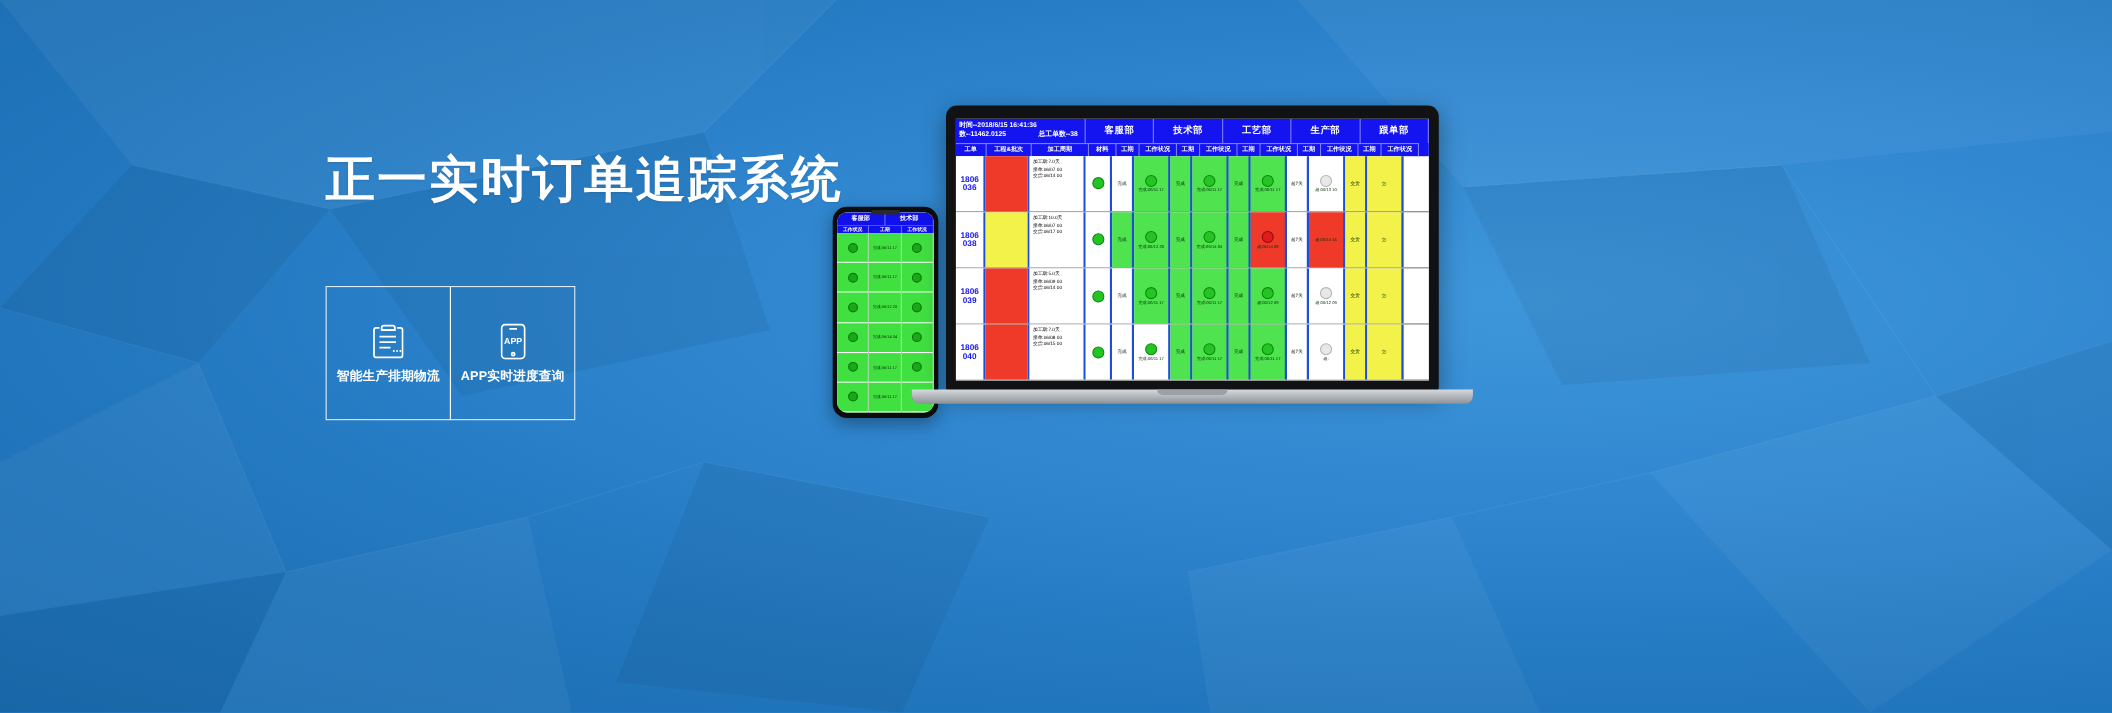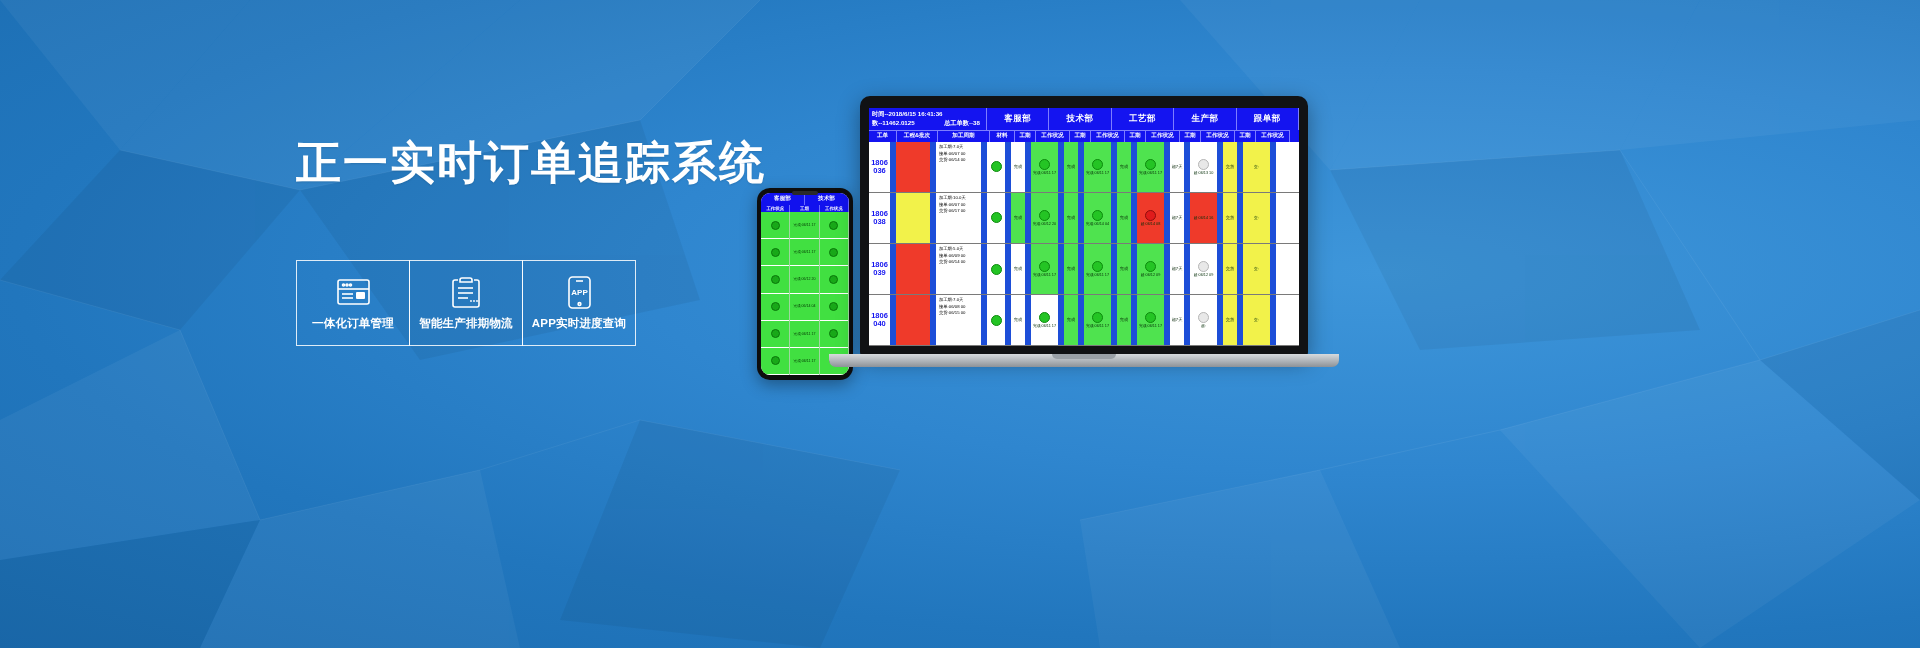--- a/index.html
+++ b/index.html
@@ -23,21 +23,21 @@
   .headline{
     color:#ffffff;font-weight:bold;letter-spacing:2px;line-height:1.22;
     font-size:45px;text-shadow:0 1px 2px rgba(0,0,0,.12);
     white-space:nowrap;
   }
 
   .features{position:absolute;left:296px;top:260px;display:flex;}
   .feature{
     width:110px;height:84px;border:1px solid rgba(255,255,255,.85);
     display:flex;flex-direction:column;align-items:center;justify-content:center;
-    gap:7px;padding:0 1px;
+    gap:7px;padding:18px 1px;
   }
   .feature + .feature{margin-left:-1px;}
   .feature .ficon{height:34px;display:flex;align-items:center;justify-content:center;}
   .feature .flabel{
     color:#ffffff;font-size:11.5px;font-weight:bold;white-space:nowrap;letter-spacing:.2px;
   }
   .ficon svg{display:block;}
 
   
   .devices{position:absolute;left:735px;top:96px;width:640px;height:330px;}
@@ -113,21 +113,21 @@
   }
   .c-wo{width:27px;}
   .c-proj{width:40px;}
   .c-cycle{width:51px;}
   .c-mat{width:24px;}
   .c-term{width:20px;}
   .c-stat{width:33px;}
 
   .rows{flex:1;display:flex;flex-direction:column;}
   .row{flex:1;display:flex;border-bottom:1px solid #7a7a7a;}
-  .row > div{border-right:6px solid #1d4ed8;box-sizing:border-box;position:relative;}
+  .row > div{border-right:2px solid #1d4ed8;box-sizing:border-box;position:relative;}
   .cell-wo{
     width:27px;display:flex;align-items:center;justify-content:center;
     color:#1414f0;font-weight:bold;font-size:7.5px;line-height:1.1;text-align:center;
     background:#ffffff;
   }
   .cell-proj{width:40px;}
   .cell-proj .bar{position:absolute;inset:0;}
   .cell-proj .txt{
     position:relative;color:#8a1a1a;font-size:3.6px;text-align:center;
     line-height:1.5;padding-top:5px;opacity:.55;
@@ -185,35 +185,20 @@
       </g>
     </svg>
   </div>
 
   <div class="copy">
     <div class="headline">正一实时订单追踪系统</div>
   </div>
 
   <div class="features">
 
-    <div class="feature">
-      <span class="ficon">
-        <svg width="33" height="26" viewBox="0 0 33 26" fill="none" stroke="#ffffff" stroke-width="1.6">
-          <rect x="1" y="1" width="31" height="24" rx="2"></rect>
-          <circle cx="6.5" cy="6" r="1"></circle>
-            <circle cx="10" cy="6" r="1"></circle>
-            <circle cx="13.5" cy="6" r="1"></circle>
-          <line x1="1" y1="10" x2="32" y2="10"></line>
-          <rect x="19" y="13" width="9" height="7" rx="1" fill="#ffffff" stroke="none"></rect>
-          <line x1="5" y1="15" x2="16" y2="15"></line>
-          <line x1="5" y1="19" x2="16" y2="19"></line>
-        </svg>
-      </span>
-      <span class="flabel">一体化订单管理</span>
-    </div>
 
     <div class="feature">
       <span class="ficon">
         <svg width="28" height="32" viewBox="0 0 28 32" fill="none" stroke="#ffffff" stroke-width="1.6">
           <path d="M6 4 H3 a2 2 0 0 0 -2 2 V29 a2 2 0 0 0 2 2 H25 a2 2 0 0 0 2 -2 V6 a2 2 0 0 0 -2 -2 H22"></path>
           <path d="M10 2 h8 a2 2 0 0 1 2 2 v2 H8 V4 a2 2 0 0 1 2 -2 z"></path>
           <line x1="6" y1="12" x2="21" y2="12"></line>
           <line x1="6" y1="17" x2="21" y2="17"></line>
           <line x1="6" y1="22" x2="16" y2="22"></line>
           <circle cx="19" cy="25" r="0.9" fill="#ffffff" stroke="none"></circle>

